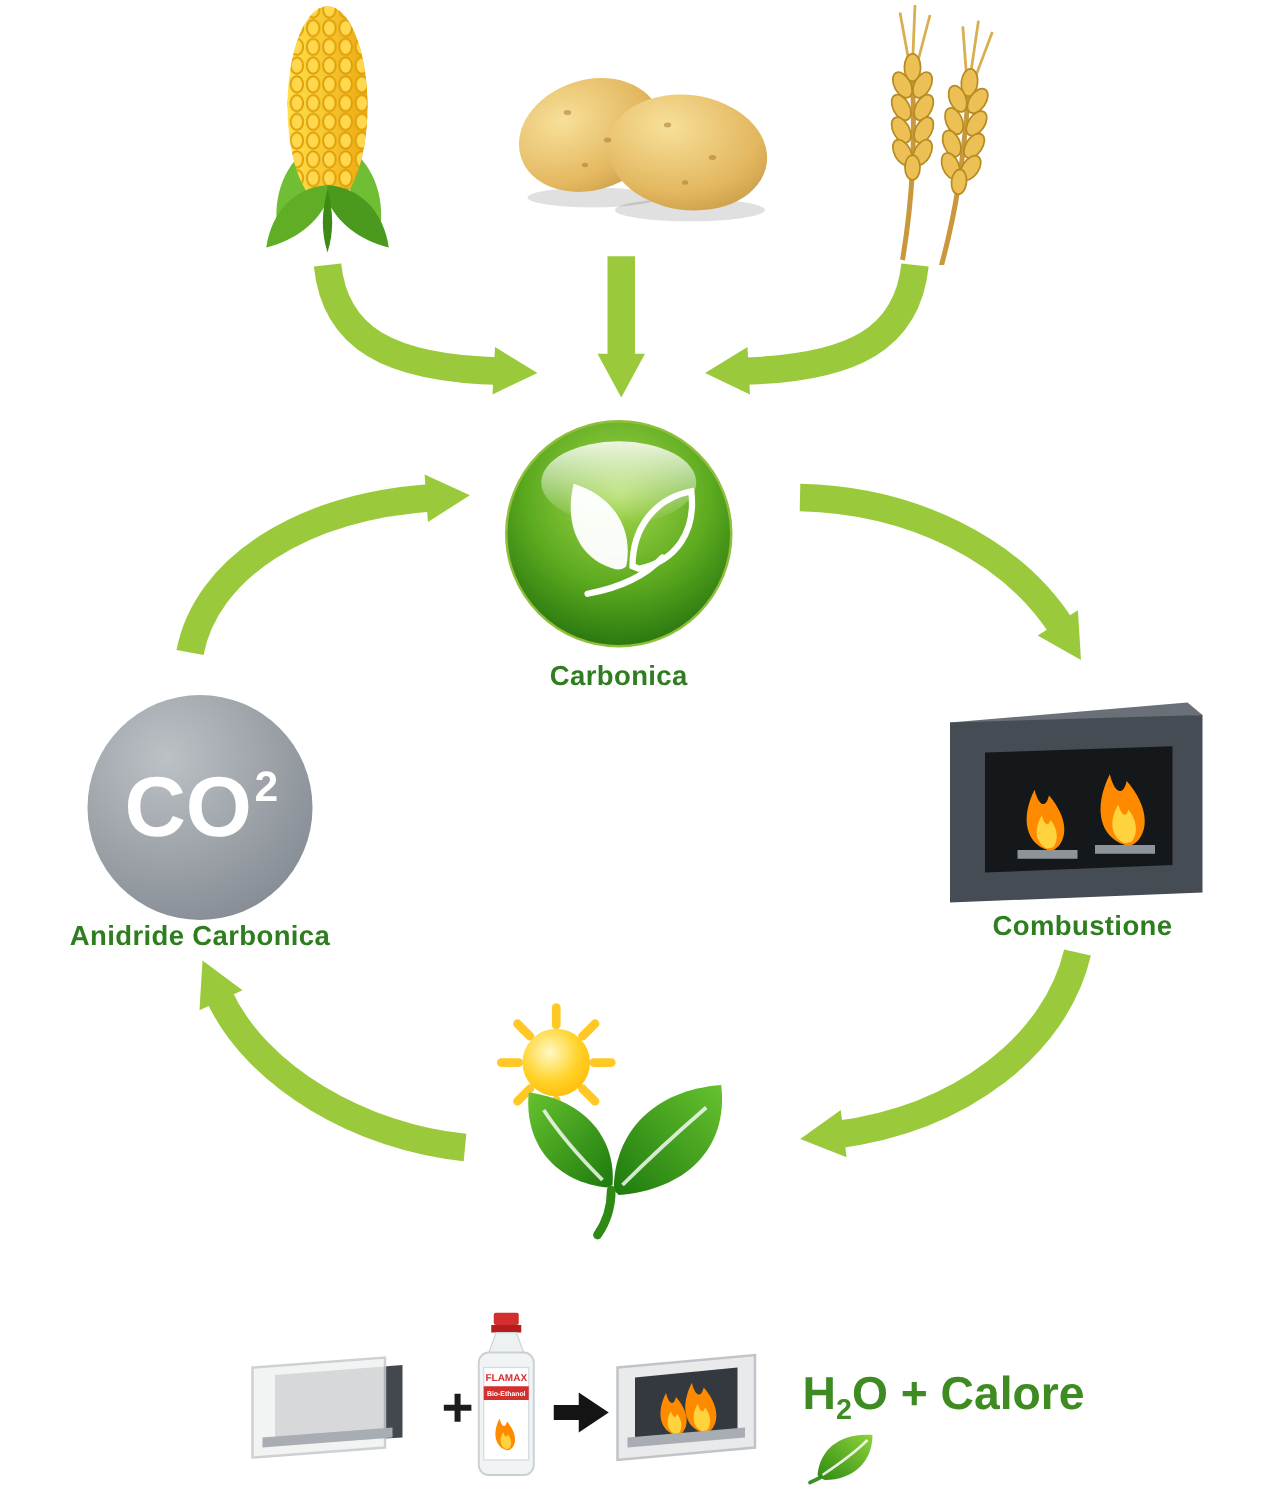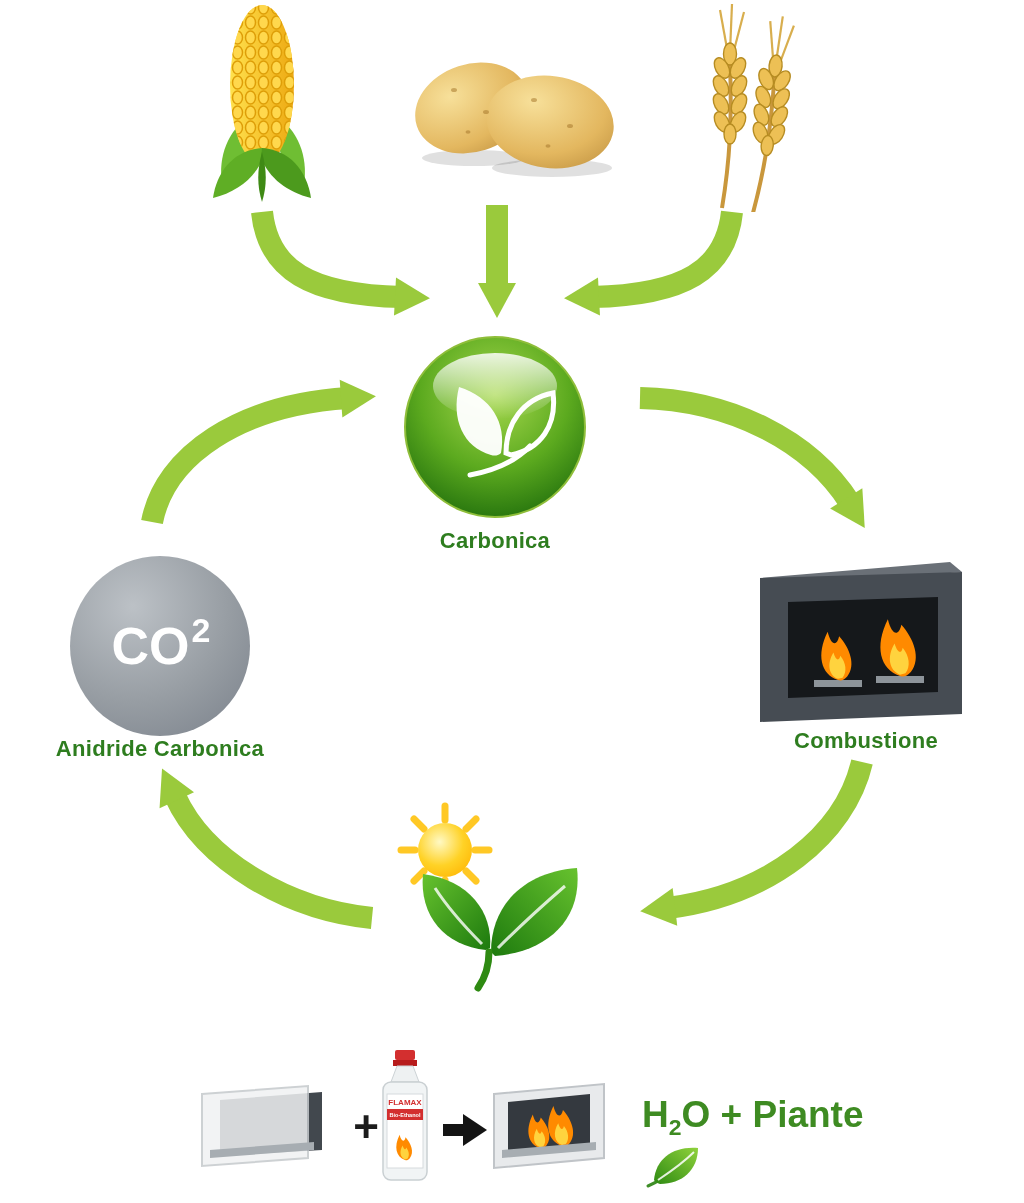--- a/index.html
+++ b/index.html
@@ -16,21 +16,21 @@
   .hg{fill:#9aca3c;}
   .lbl{
     position:absolute;text-align:center;color:#2e7d1f;font-weight:700;
     font-size:22px;letter-spacing:.3px;
   }
   .co2{
     position:absolute;left:70px;top:556px;width:180px;height:180px;border-radius:50%;
     background:radial-gradient(circle at 35% 28%, #bcc1c6 0%, #979da3 55%, #79808a 100%);
     display:flex;align-items:center;justify-content:center;color:#fff;font-weight:700;
   }
-  .co2 .sym{font-size:52px;line-height:1;text-align:center;}
+  .co2 .sym{font-size:68px;line-height:1;text-align:center;}
   .co2 sup{font-size:34px;line-height:1;position:relative;top:-16px;left:2px;}
   .plus{
     position:absolute;left:346px;top:1102px;width:40px;text-align:center;
     font-size:44px;font-weight:700;color:#1c1c1c;
   }
   .result{
     position:absolute;left:642px;top:1094px;color:#3e8b22;font-weight:700;font-size:37px;
     white-space:nowrap;
   }
   .result sub{font-size:0.62em;}
@@ -279,21 +279,21 @@
     <svg width="148" height="92" viewBox="0 0 148 92">
       <polygon points="8,14 118,4 118,78 8,88" fill="#e8eaec" stroke="#c0c4c8" stroke-width="2"></polygon>
       <polygon points="22,22 104,14 104,66 22,74" fill="#34393f"></polygon>
       <use href="#flame" transform="translate(54,68) scale(0.8)"></use>
       <use href="#flame" transform="translate(76,66) scale(0.95)"></use>
       <polygon points="16,70 110,62 110,70 16,78" fill="#a7adb2"></polygon>
     </svg>
   </div>
 
   <div class="result">
-    <span>H</span><sub>2</sub><span>O + Piante</span>
+    <span>H</span><sub>2</sub><span>O + Calore</span>
   </div>
 
   <div class="abs" style="left:646px;top:1140px;">
     <svg width="58" height="50" viewBox="0 0 58 50">
       <path d="M2,46 C12,42 20,36 27,27" stroke="#3f8e28" stroke-width="3" fill="none" stroke-linecap="round"></path>
       <path d="M8,40 C10,18 28,6 52,8 C52,30 36,44 14,44 C11,43 9,42 8,40 Z" fill="url(#llg)"></path>
       <path d="M12,40 C24,32 38,22 48,12" stroke="#ffffff" stroke-width="2" fill="none" opacity="0.85"></path>
     </svg>
   </div>
 

